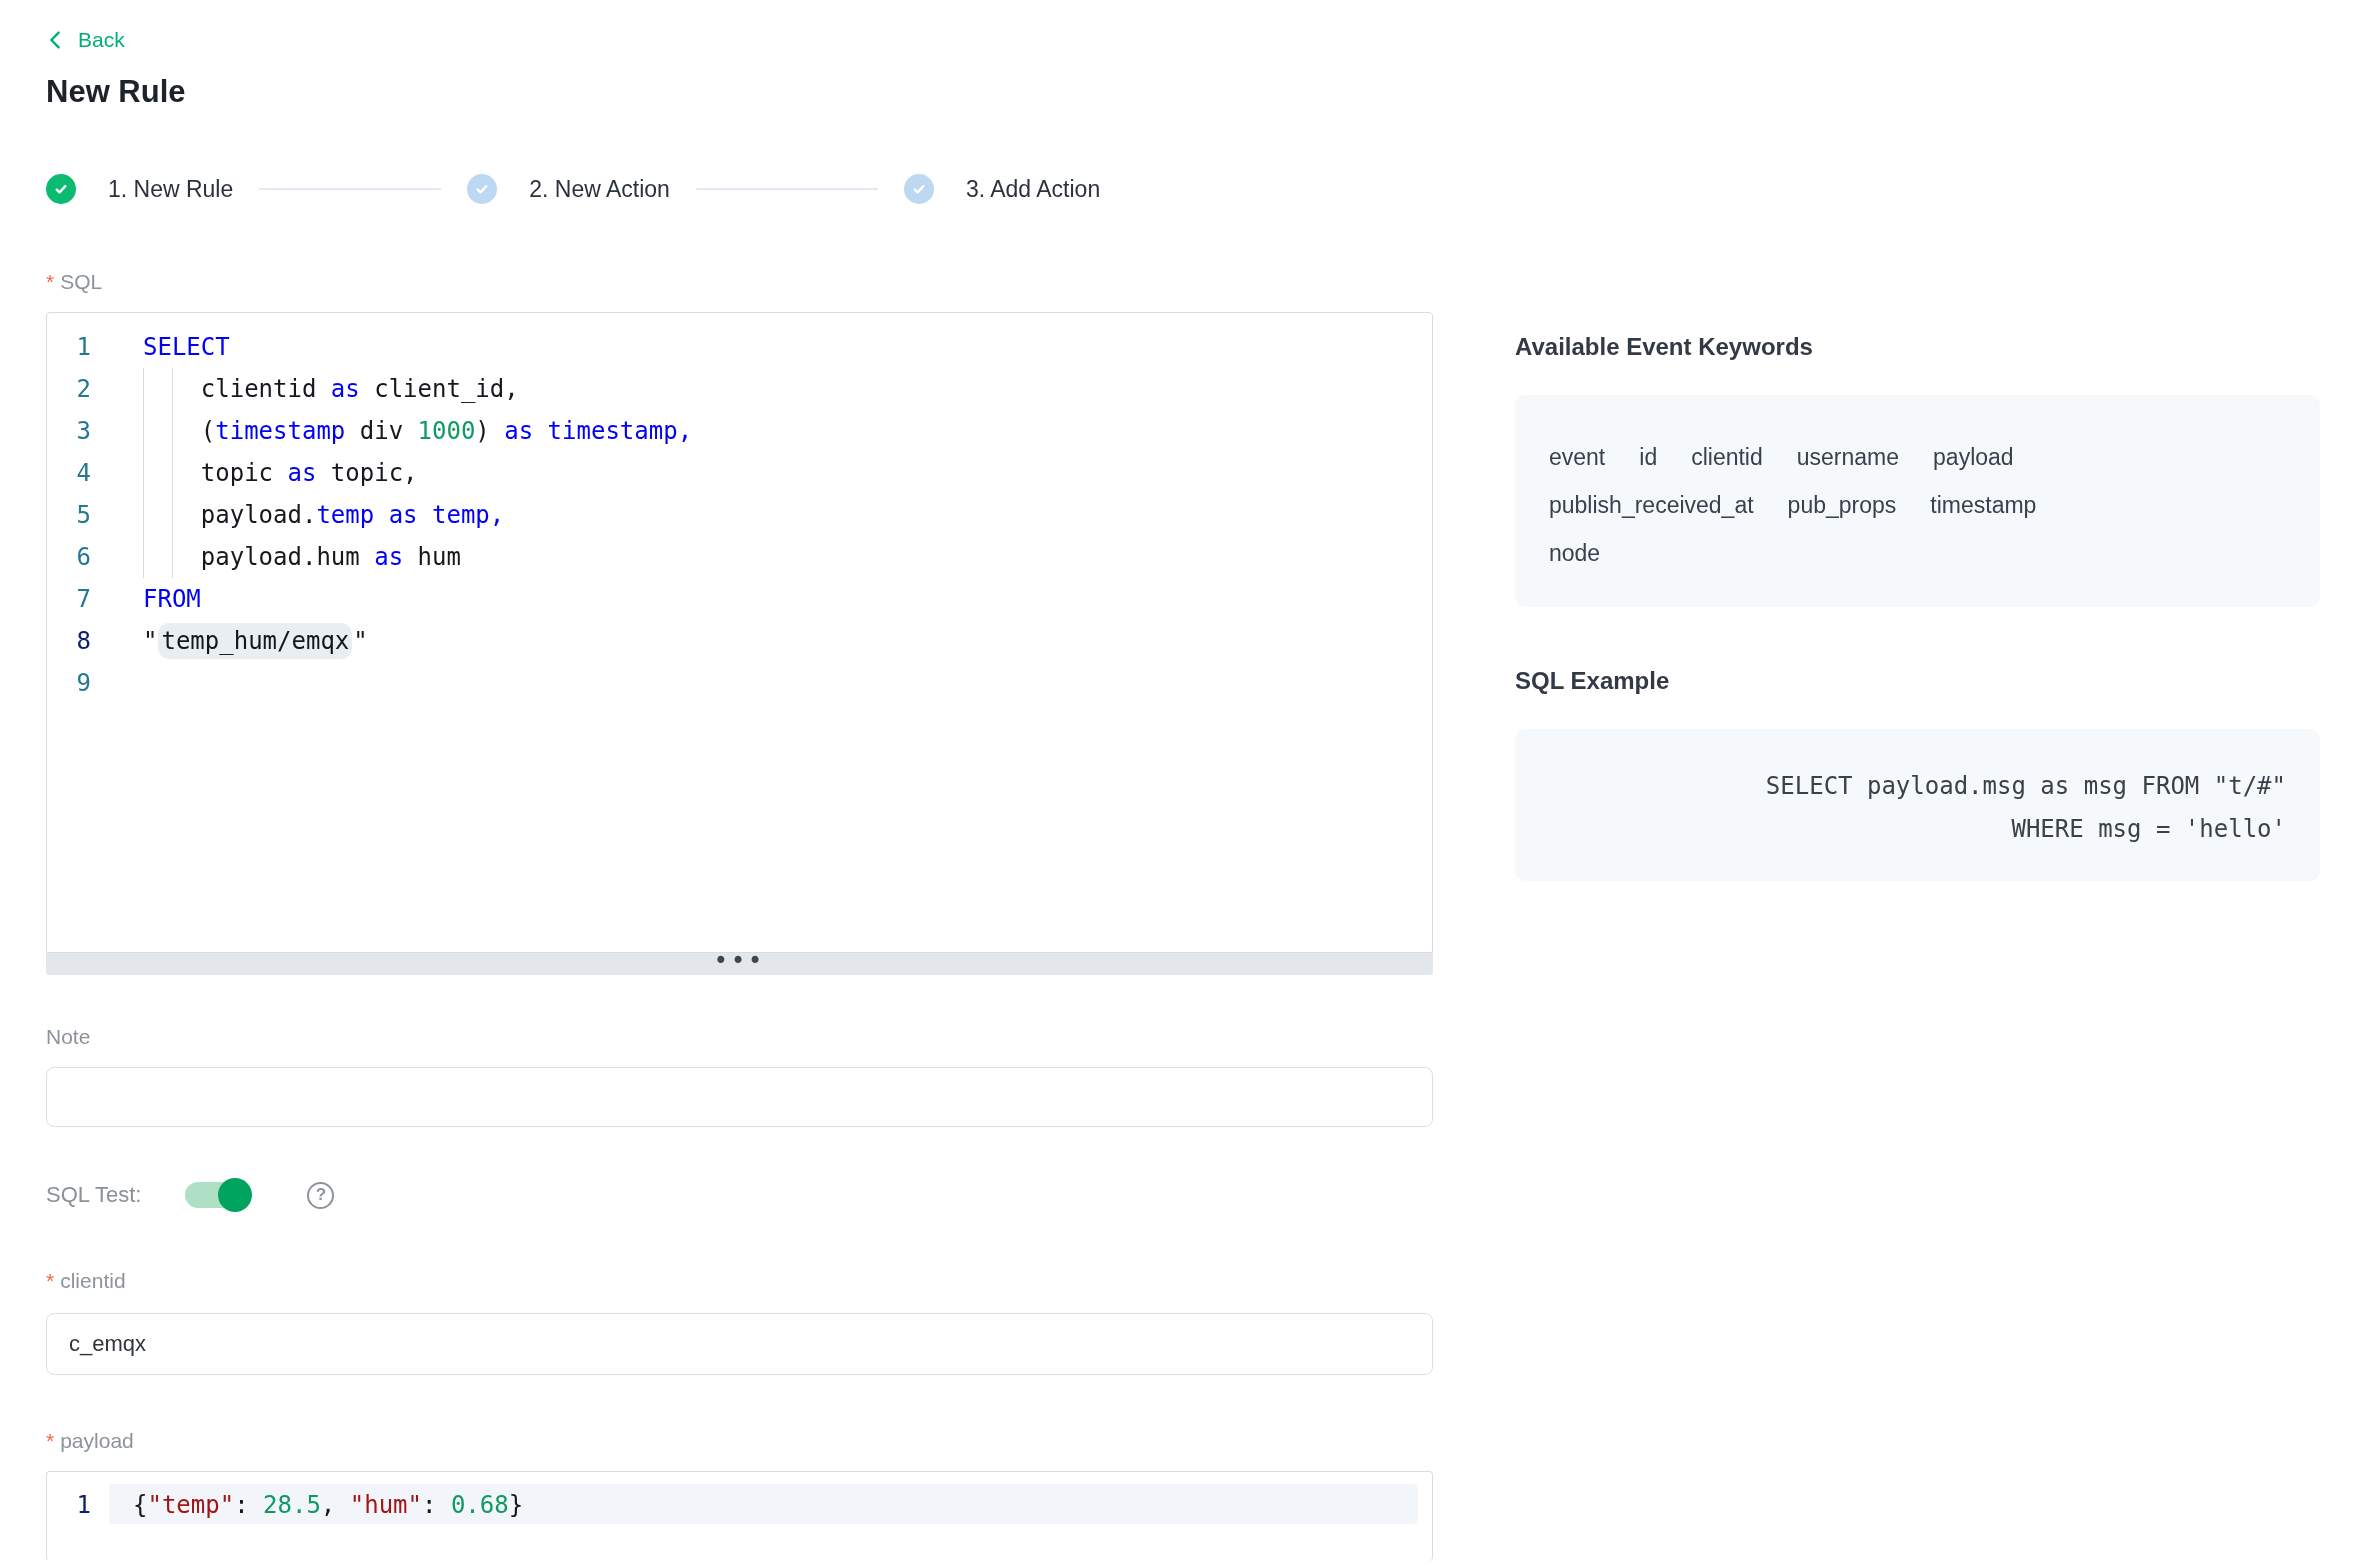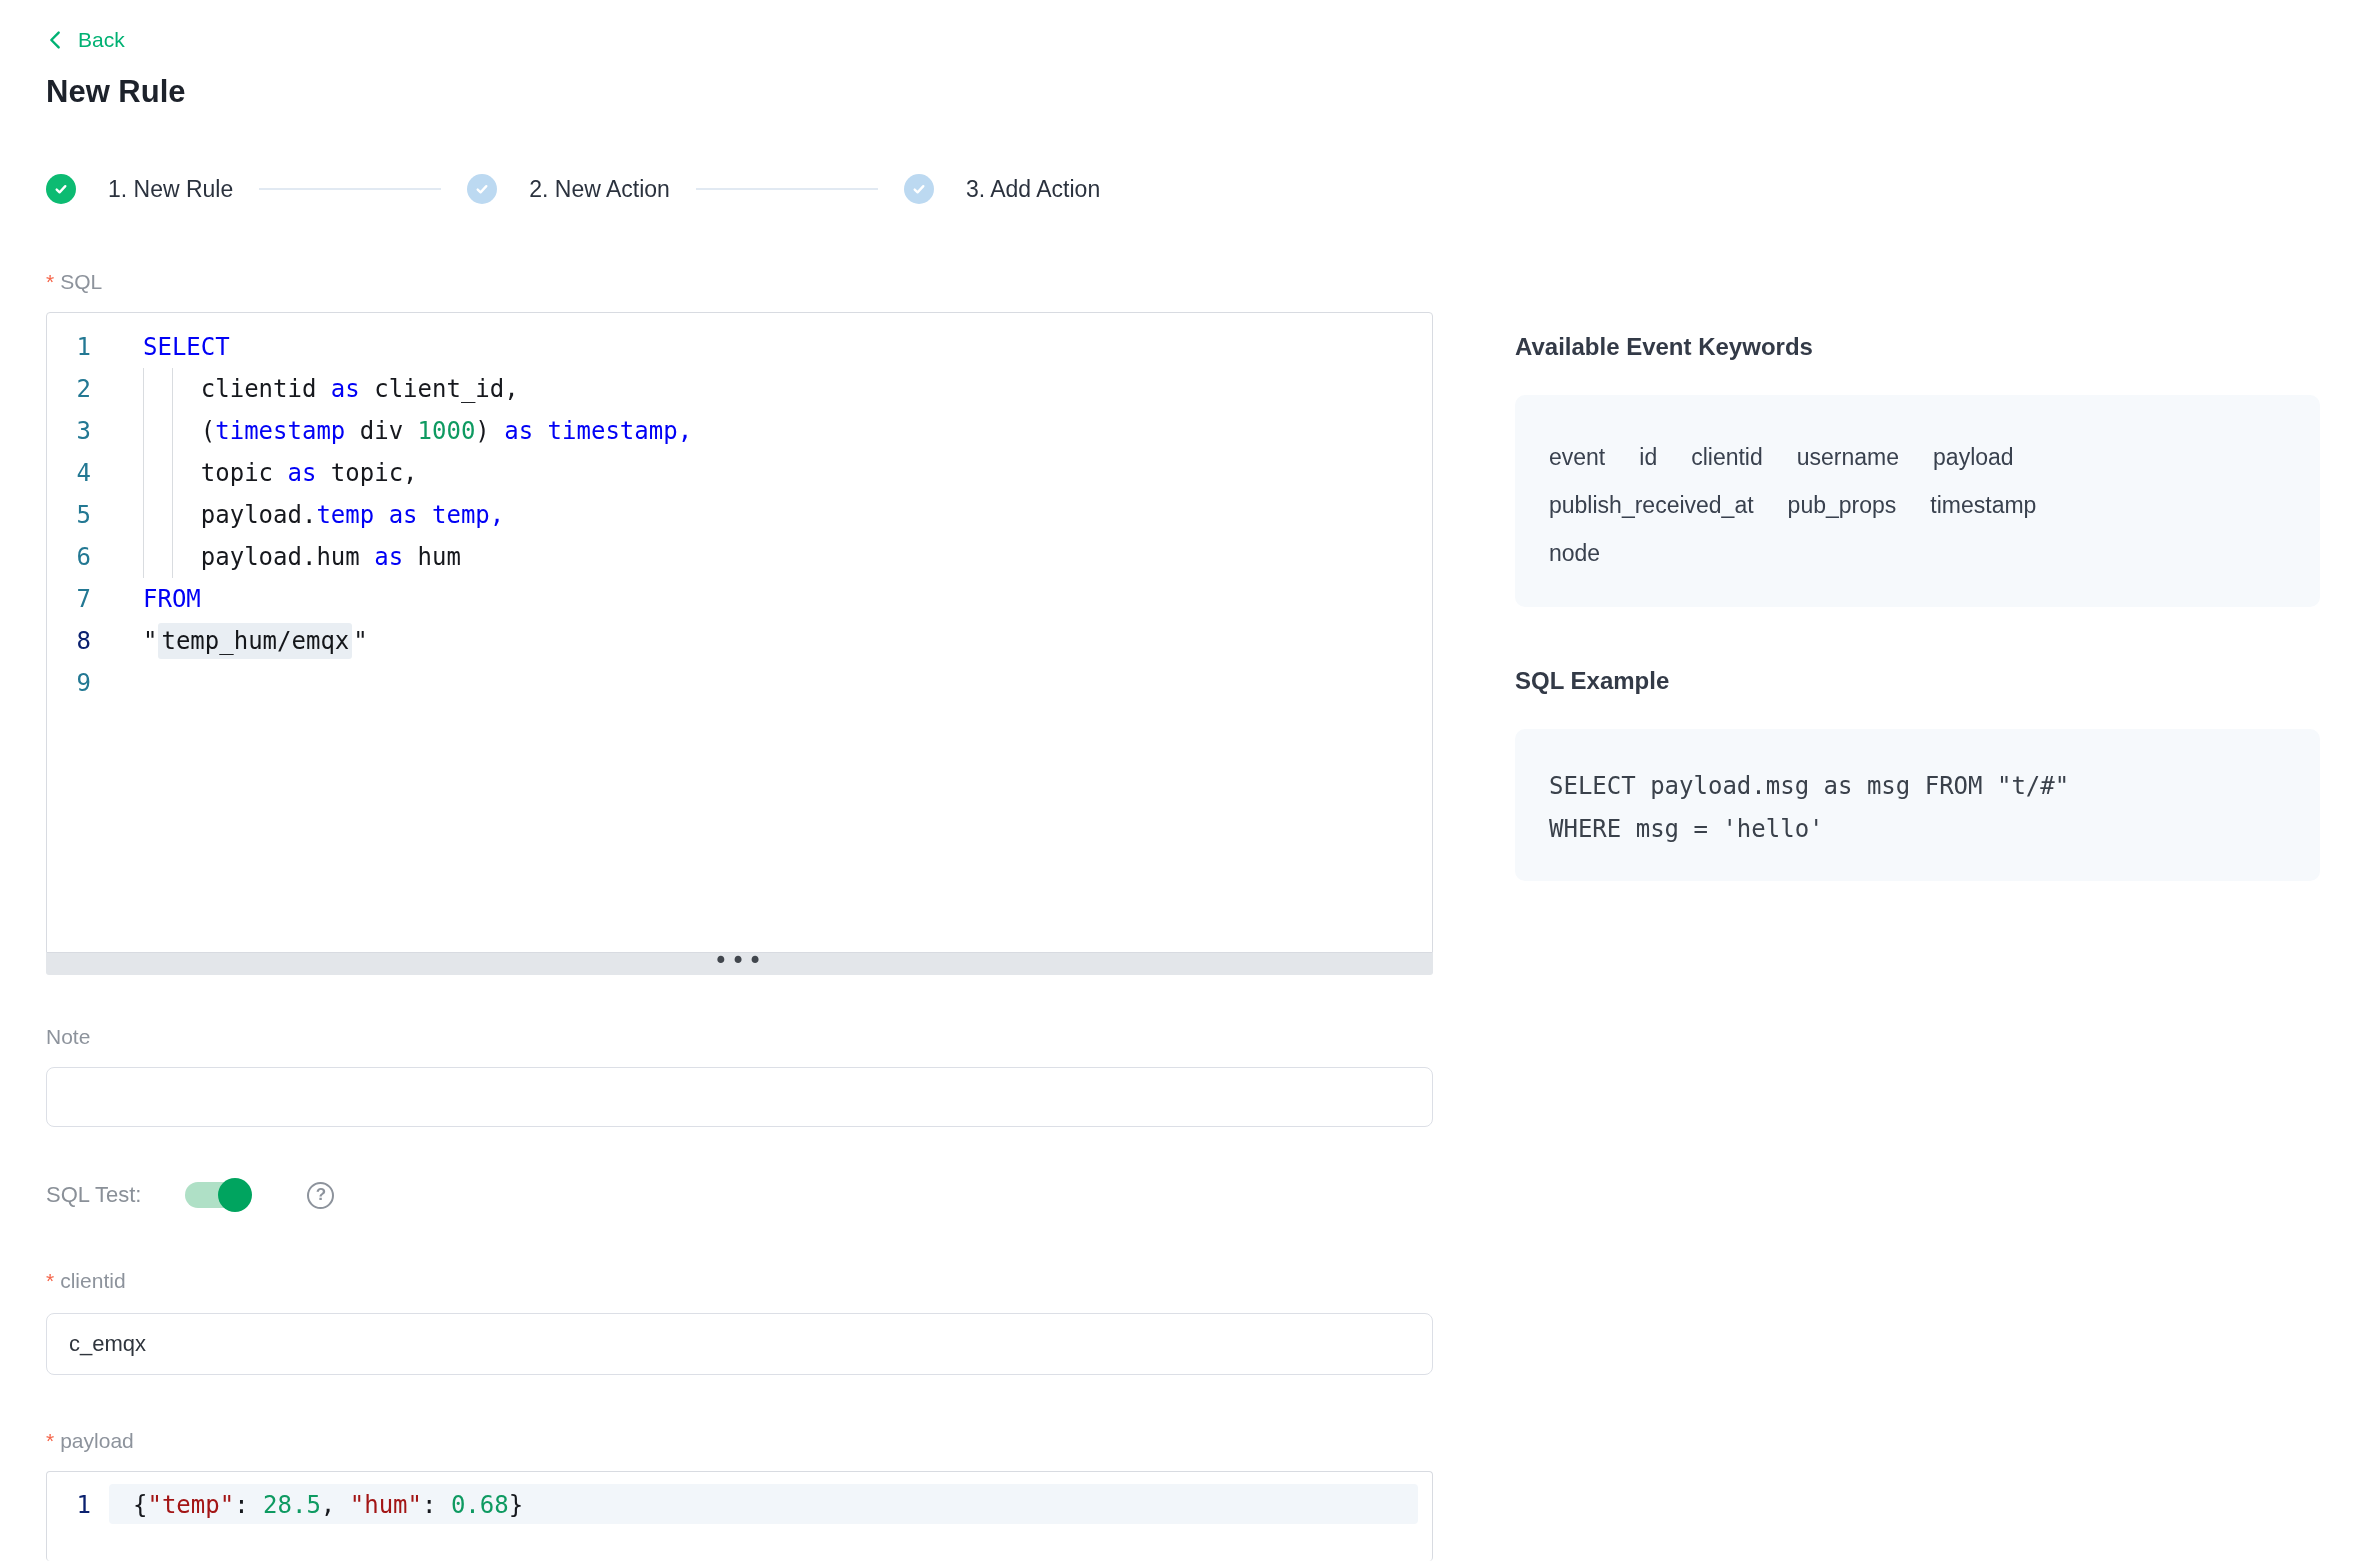--- a/index.html
+++ b/index.html
@@ -50,21 +50,21 @@
     font-family: "DejaVu Sans Mono", monospace; font-size: 24px; }
   .gut { flex: 0 0 44px; text-align: right; color: #237893; position: relative; z-index: 1; }
   .ed-line.active .gut { color: #0B216F; }
   .code { position: relative; margin-left: 52px; white-space: pre; z-index: 1; }
   .payload-body .code { margin-left: 42px; }
   .guide { position: absolute; top: 0; bottom: 0; width: 1px; background: #D9DCE0; }
   .tk-p  { color: #16181D; }
   .tk-kw { color: #0101F5; }
   .tk-n  { color: #0E9A61; }
   .tk-s  { color: #A31515; }
-  .tk-hl { color: #14161A; background: #E9EEF3; border-radius: 3px; padding: 4px 3px; margin: 0 1px; }
+  .tk-hl { color: #14161A; background: #E9EEF3; border-radius: 11px; padding: 4px 3px; margin: 0 1px; }
   .payload-body .ed-line.active::before { content: ""; position: absolute; left: 62px; right: 14px;
     top: 0; bottom: 2px; background: #F2F6FA; border-radius: 4px; z-index: 0; }
 
   
   .note-input { margin-top: 18px; width: 100%; height: 60px; border: 1px solid #DCDFE6;
     border-radius: 8px; resize: none; font-family: "Liberation Sans", sans-serif;
     font-size: 22px; padding: 12px 20px; color: #2F353D; outline: none; display: block; }
   .text-input { margin-top: 20px; width: 100%; height: 62px; border: 1px solid #DCDFE6;
     border-radius: 8px; font-family: "Liberation Sans", sans-serif; font-size: 22px;
     padding: 0 22px; color: #2F353D; outline: none; display: block; background: #fff; }
@@ -81,21 +81,21 @@
     display: flex; align-items: center; justify-content: center; cursor: pointer; flex: none; }
 
   
   .side-heading { font-size: 24px; font-weight: 700; color: #333A47; }
   .h-keywords { margin-top: 333px; }
   .h-example  { margin-top: 60px; }
   .side-panel { margin-top: 34px; background: #F6F9FC; border-radius: 10px; width: 100%; }
   .kw-panel { padding: 38px 34px 30px 34px; }
   .kw-row { display: flex; gap: 34px; height: 48px; align-items: center; }
   .kw-item { font-size: 23px; color: #39414E; white-space: nowrap; }
-  .ex-panel { padding: 36px 34px 30px 34px; }
+  .ex-panel { padding: 36px 34px 30px 34px; text-align: right; }
   .ex-line { font-family: "DejaVu Sans Mono", monospace; font-size: 24px; color: #3A414B;
     line-height: 43px; white-space: pre; }
 </style>
 </head>
 <body>
 
 <div class="page">
 
   <div class="main-col">
 

